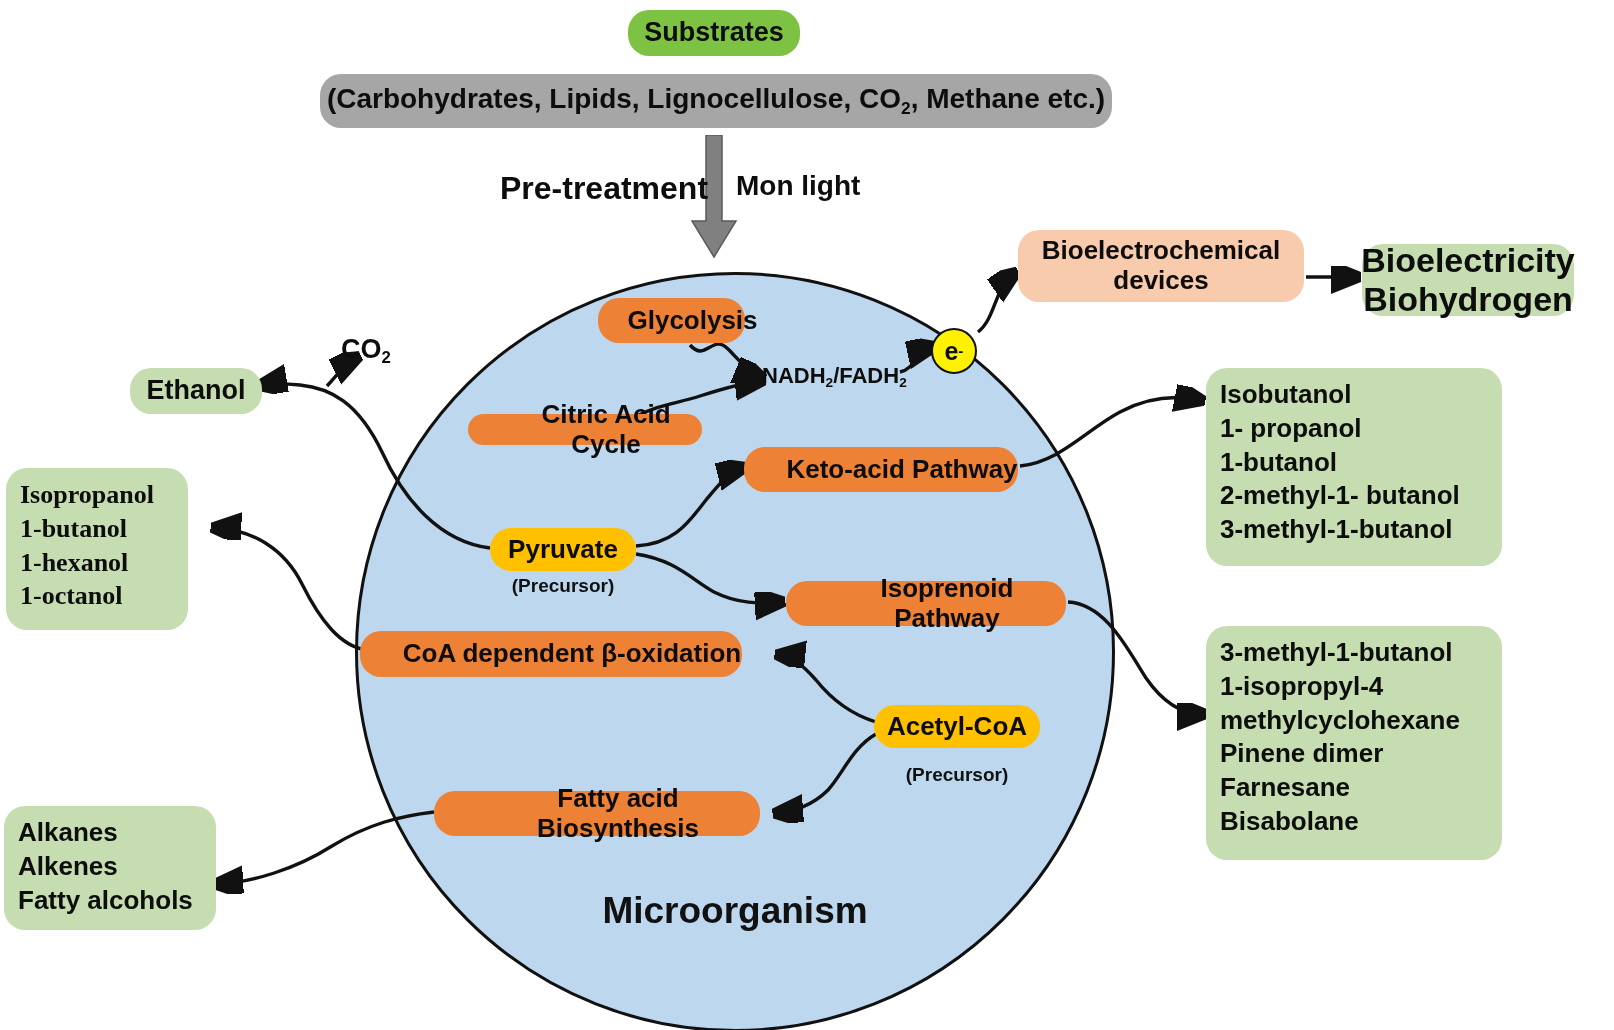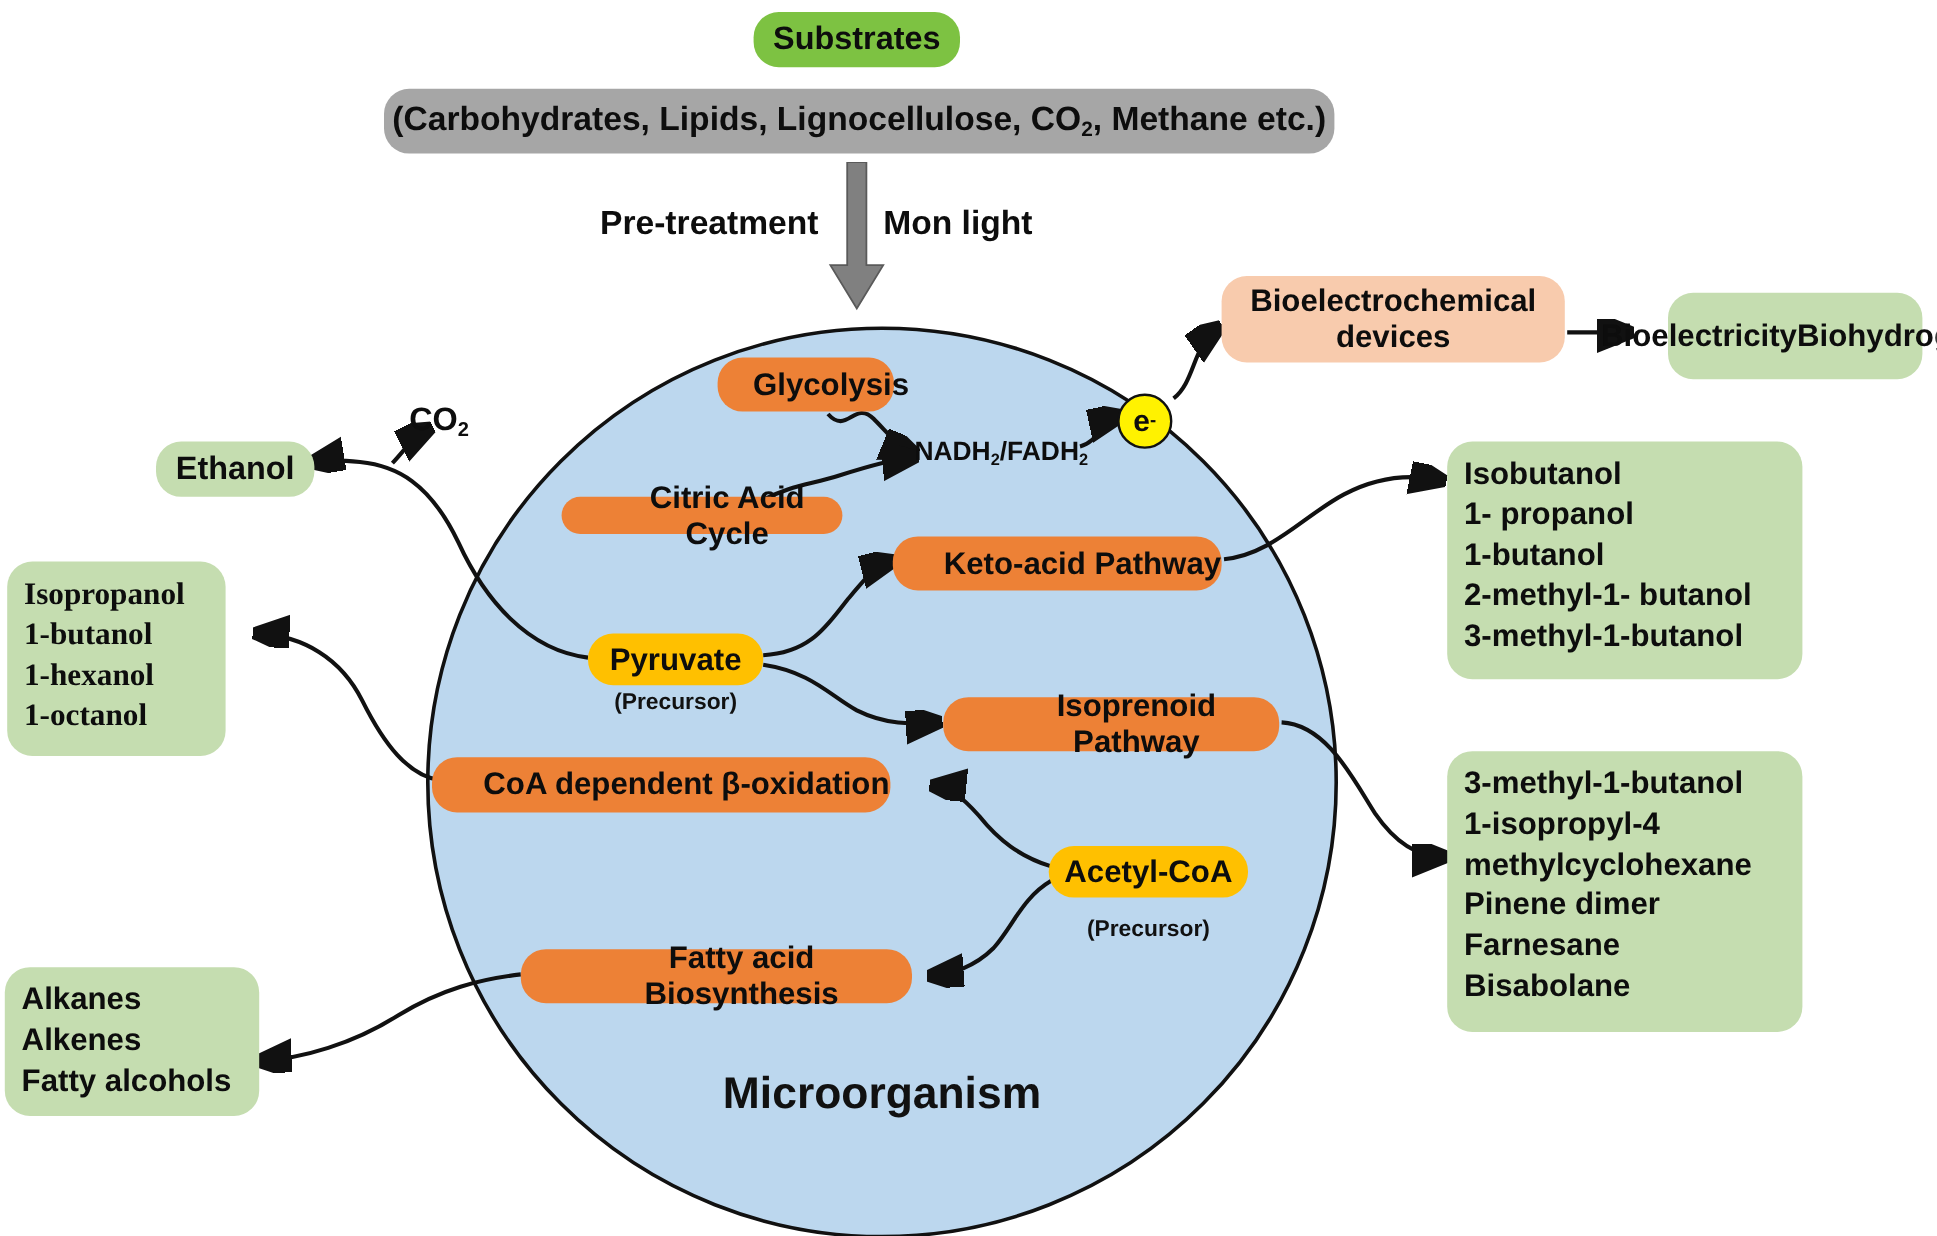--- a/index.html
+++ b/index.html
@@ -101,21 +101,21 @@
 <div class="box c-gray" style="left:320px;top:74px;width:792px;height:54px;font-size:28px;">
   <span><span>(Carbohydrates, Lipids, Lignocellulose, CO</span><span class="sub">2</span><span>, Methane etc.)</span></span>
 </div>
 
 <div class="abs" style="left:686px;top:135px;">
   <svg width="56" height="125" viewBox="0 0 56 125">
     <path d="M20,0 L36,0 L36,86 L50,86 L28,122 L6,86 L20,86 Z" fill="#808080" stroke="#5a5a5a" stroke-width="1.5"></path>
   </svg>
 </div>
 
-<div class="abs" style="left:500px;top:170px;font-size:28px;font-weight:bold;">Pre-treatment</div>
+<div class="abs" style="left:500px;top:170px;font-size:32px;font-weight:bold;">Pre-treatment</div>
 <div class="abs" style="left:736px;top:170px;font-size:28px;font-weight:bold;">Mon light</div>
 
 <div class="box c-pathway" style="left:598px;top:298px;width:147px;height:45px;font-size:26px;">Glycolysis</div>
 
 <div class="box c-pathway" style="left:468px;top:414px;width:234px;height:31px;font-size:26px;">Citric Acid Cycle</div>
 
 <div class="box c-pathway" style="left:744px;top:447px;width:274px;height:45px;font-size:26px;">Keto-acid Pathway</div>
 
 <div class="box c-pathway" style="left:786px;top:581px;width:280px;height:45px;font-size:26px;">Isoprenoid Pathway</div>
 
@@ -133,21 +133,21 @@
 
 <div class="box c-electron" style="left:931px;top:328px;width:46px;height:46px;font-size:25px;">
     <span>e</span>
     <span class="sup">-</span>
   </div>
 
 <div class="abs" style="left:341px;top:334px;font-size:27px;font-weight:bold;"><span>CO</span><span class="sub">2</span></div>
 
 <div class="box c-device" style="left:1018px;top:230px;width:286px;height:72px;font-size:26px;padding:10px 10px;">Bioelectrochemical devices</div>
 
-<div class="box c-product" style="left:1362px;top:244px;width:212px;height:72px;font-size:26px;flex-direction:row;margin-left:28px;">
+<div class="box c-product" style="left:1362px;top:244px;width:212px;height:72px;font-size:34px;flex-direction:column;">
   <span>Bioelectricity</span>
   <span>Biohydrogen</span>
 </div>
 
 <div class="box c-product plist" style="left:1206px;top:368px;width:296px;height:198px;">
   <div>Isobutanol</div>
   <div>1- propanol</div>
   <div>1-butanol</div>
   <div>2-methyl-1- butanol</div>
   <div>3-methyl-1-butanol</div>

